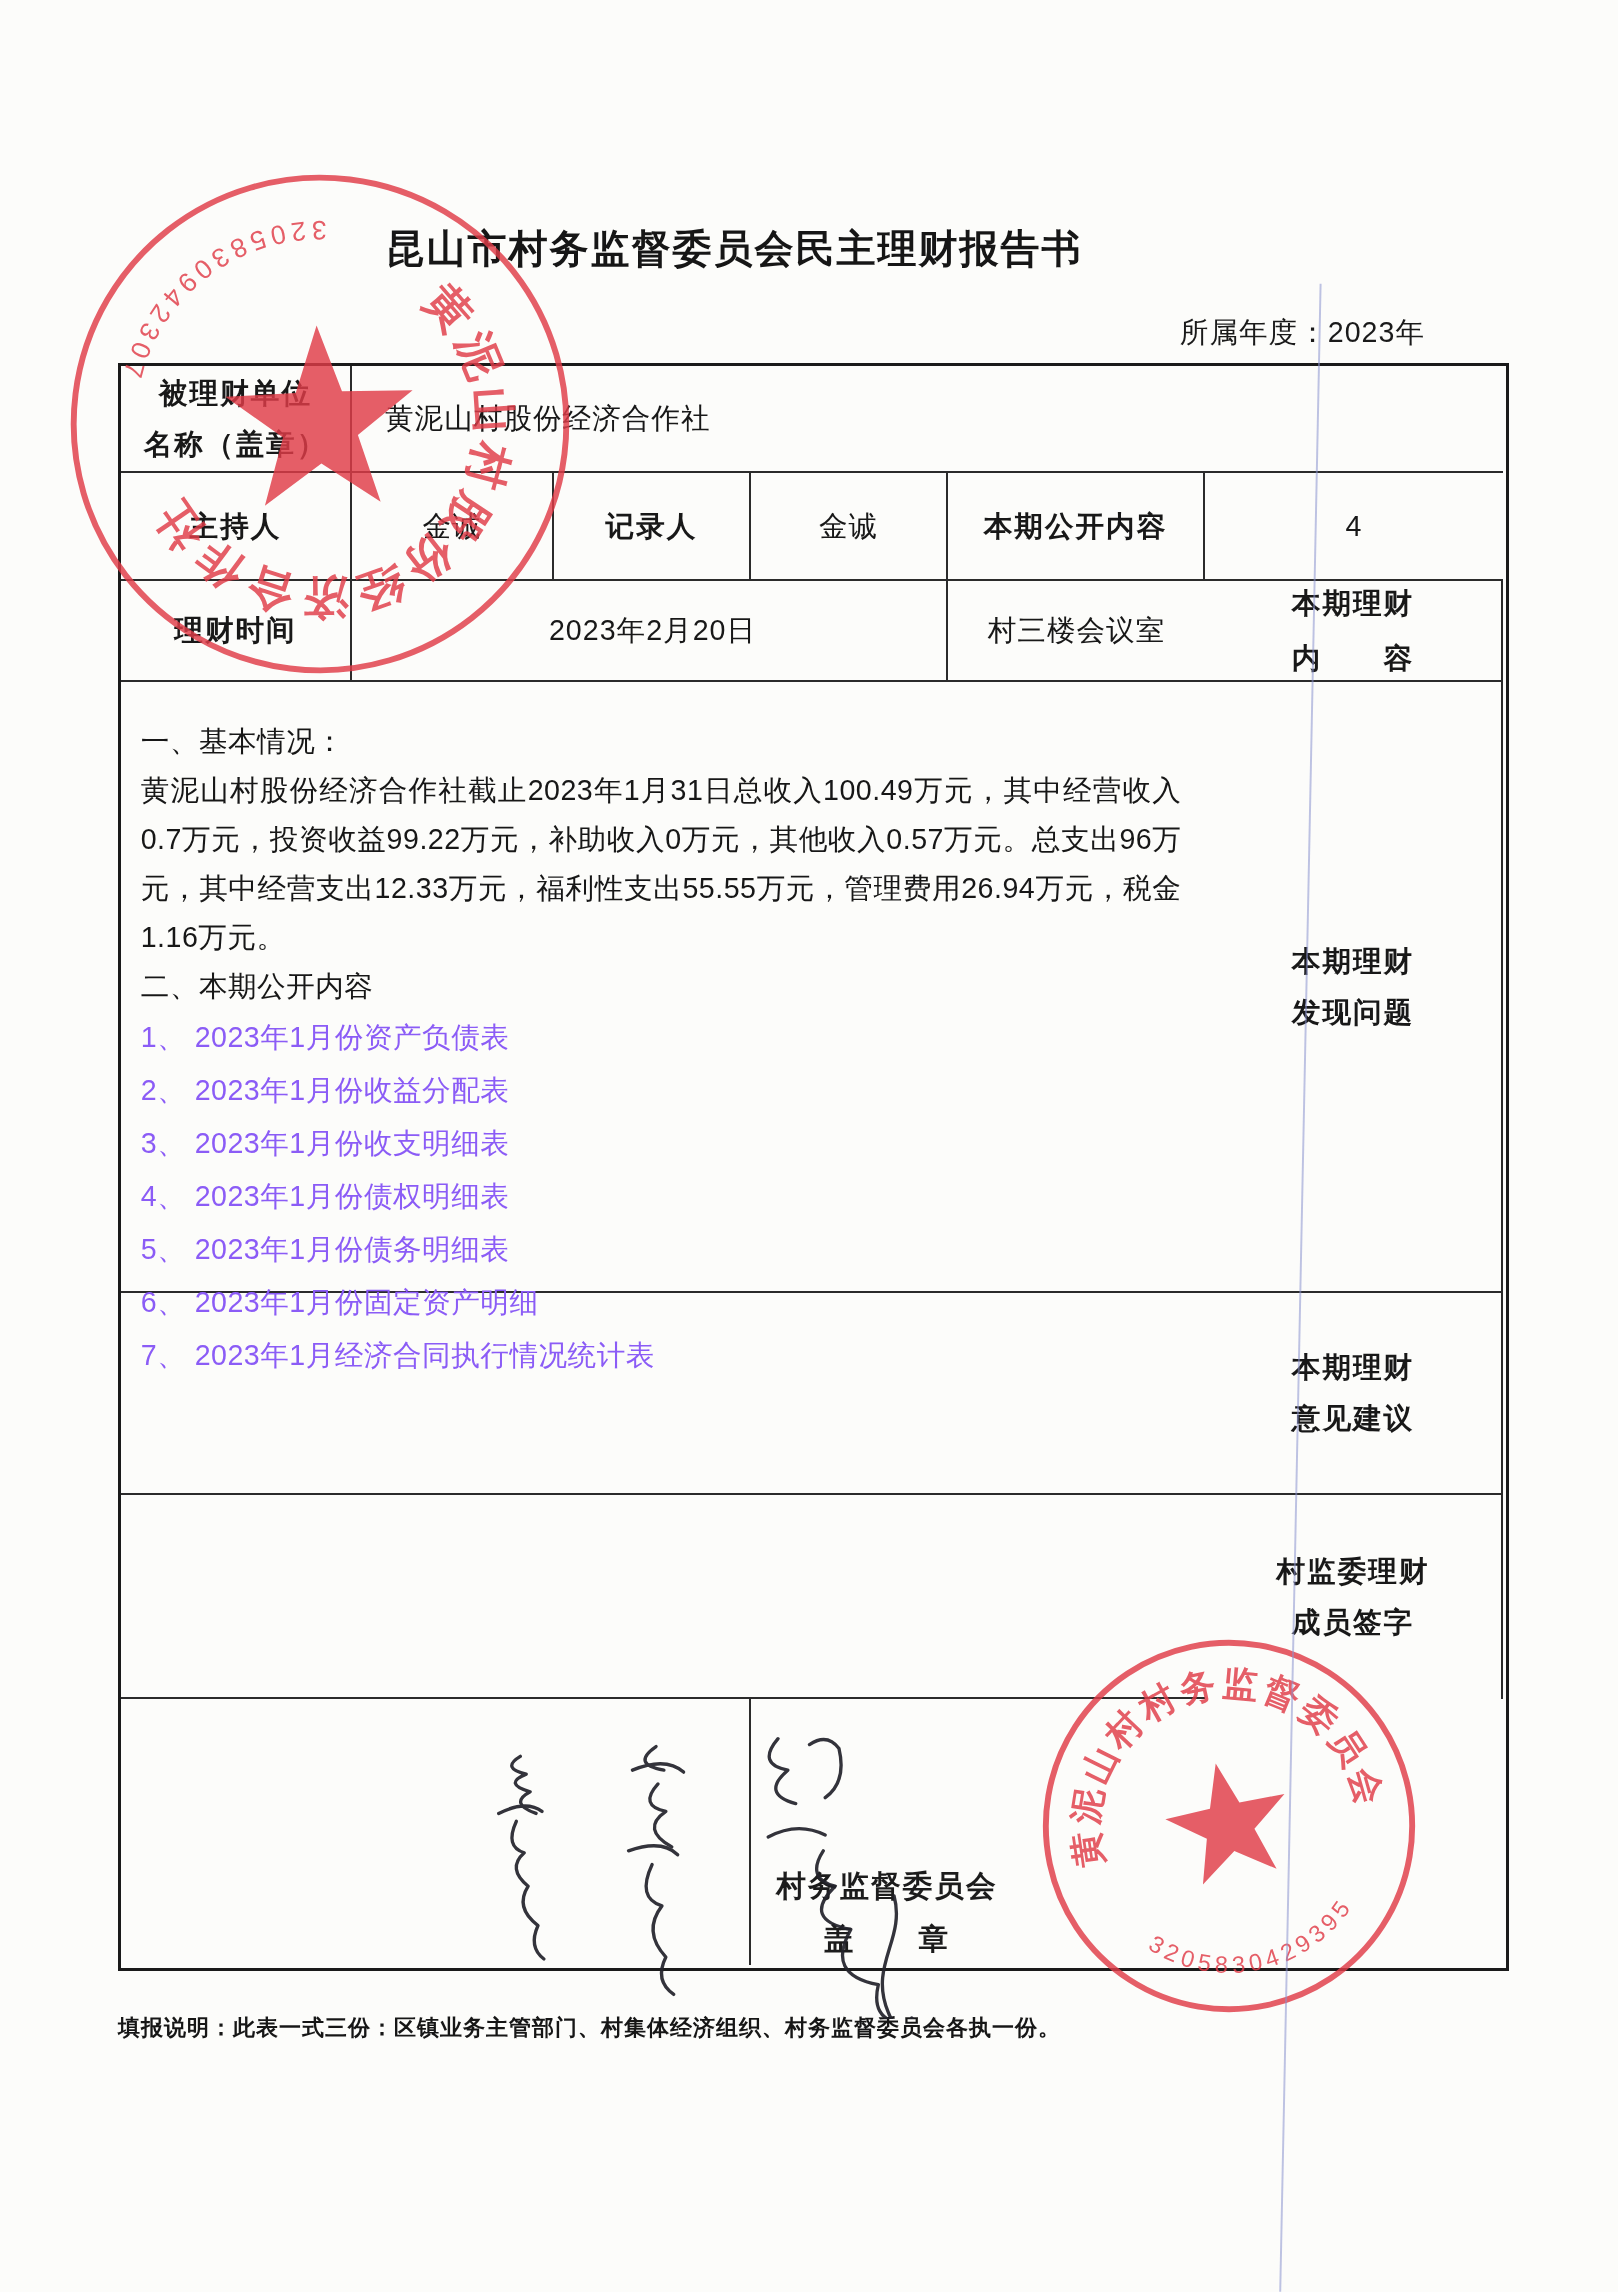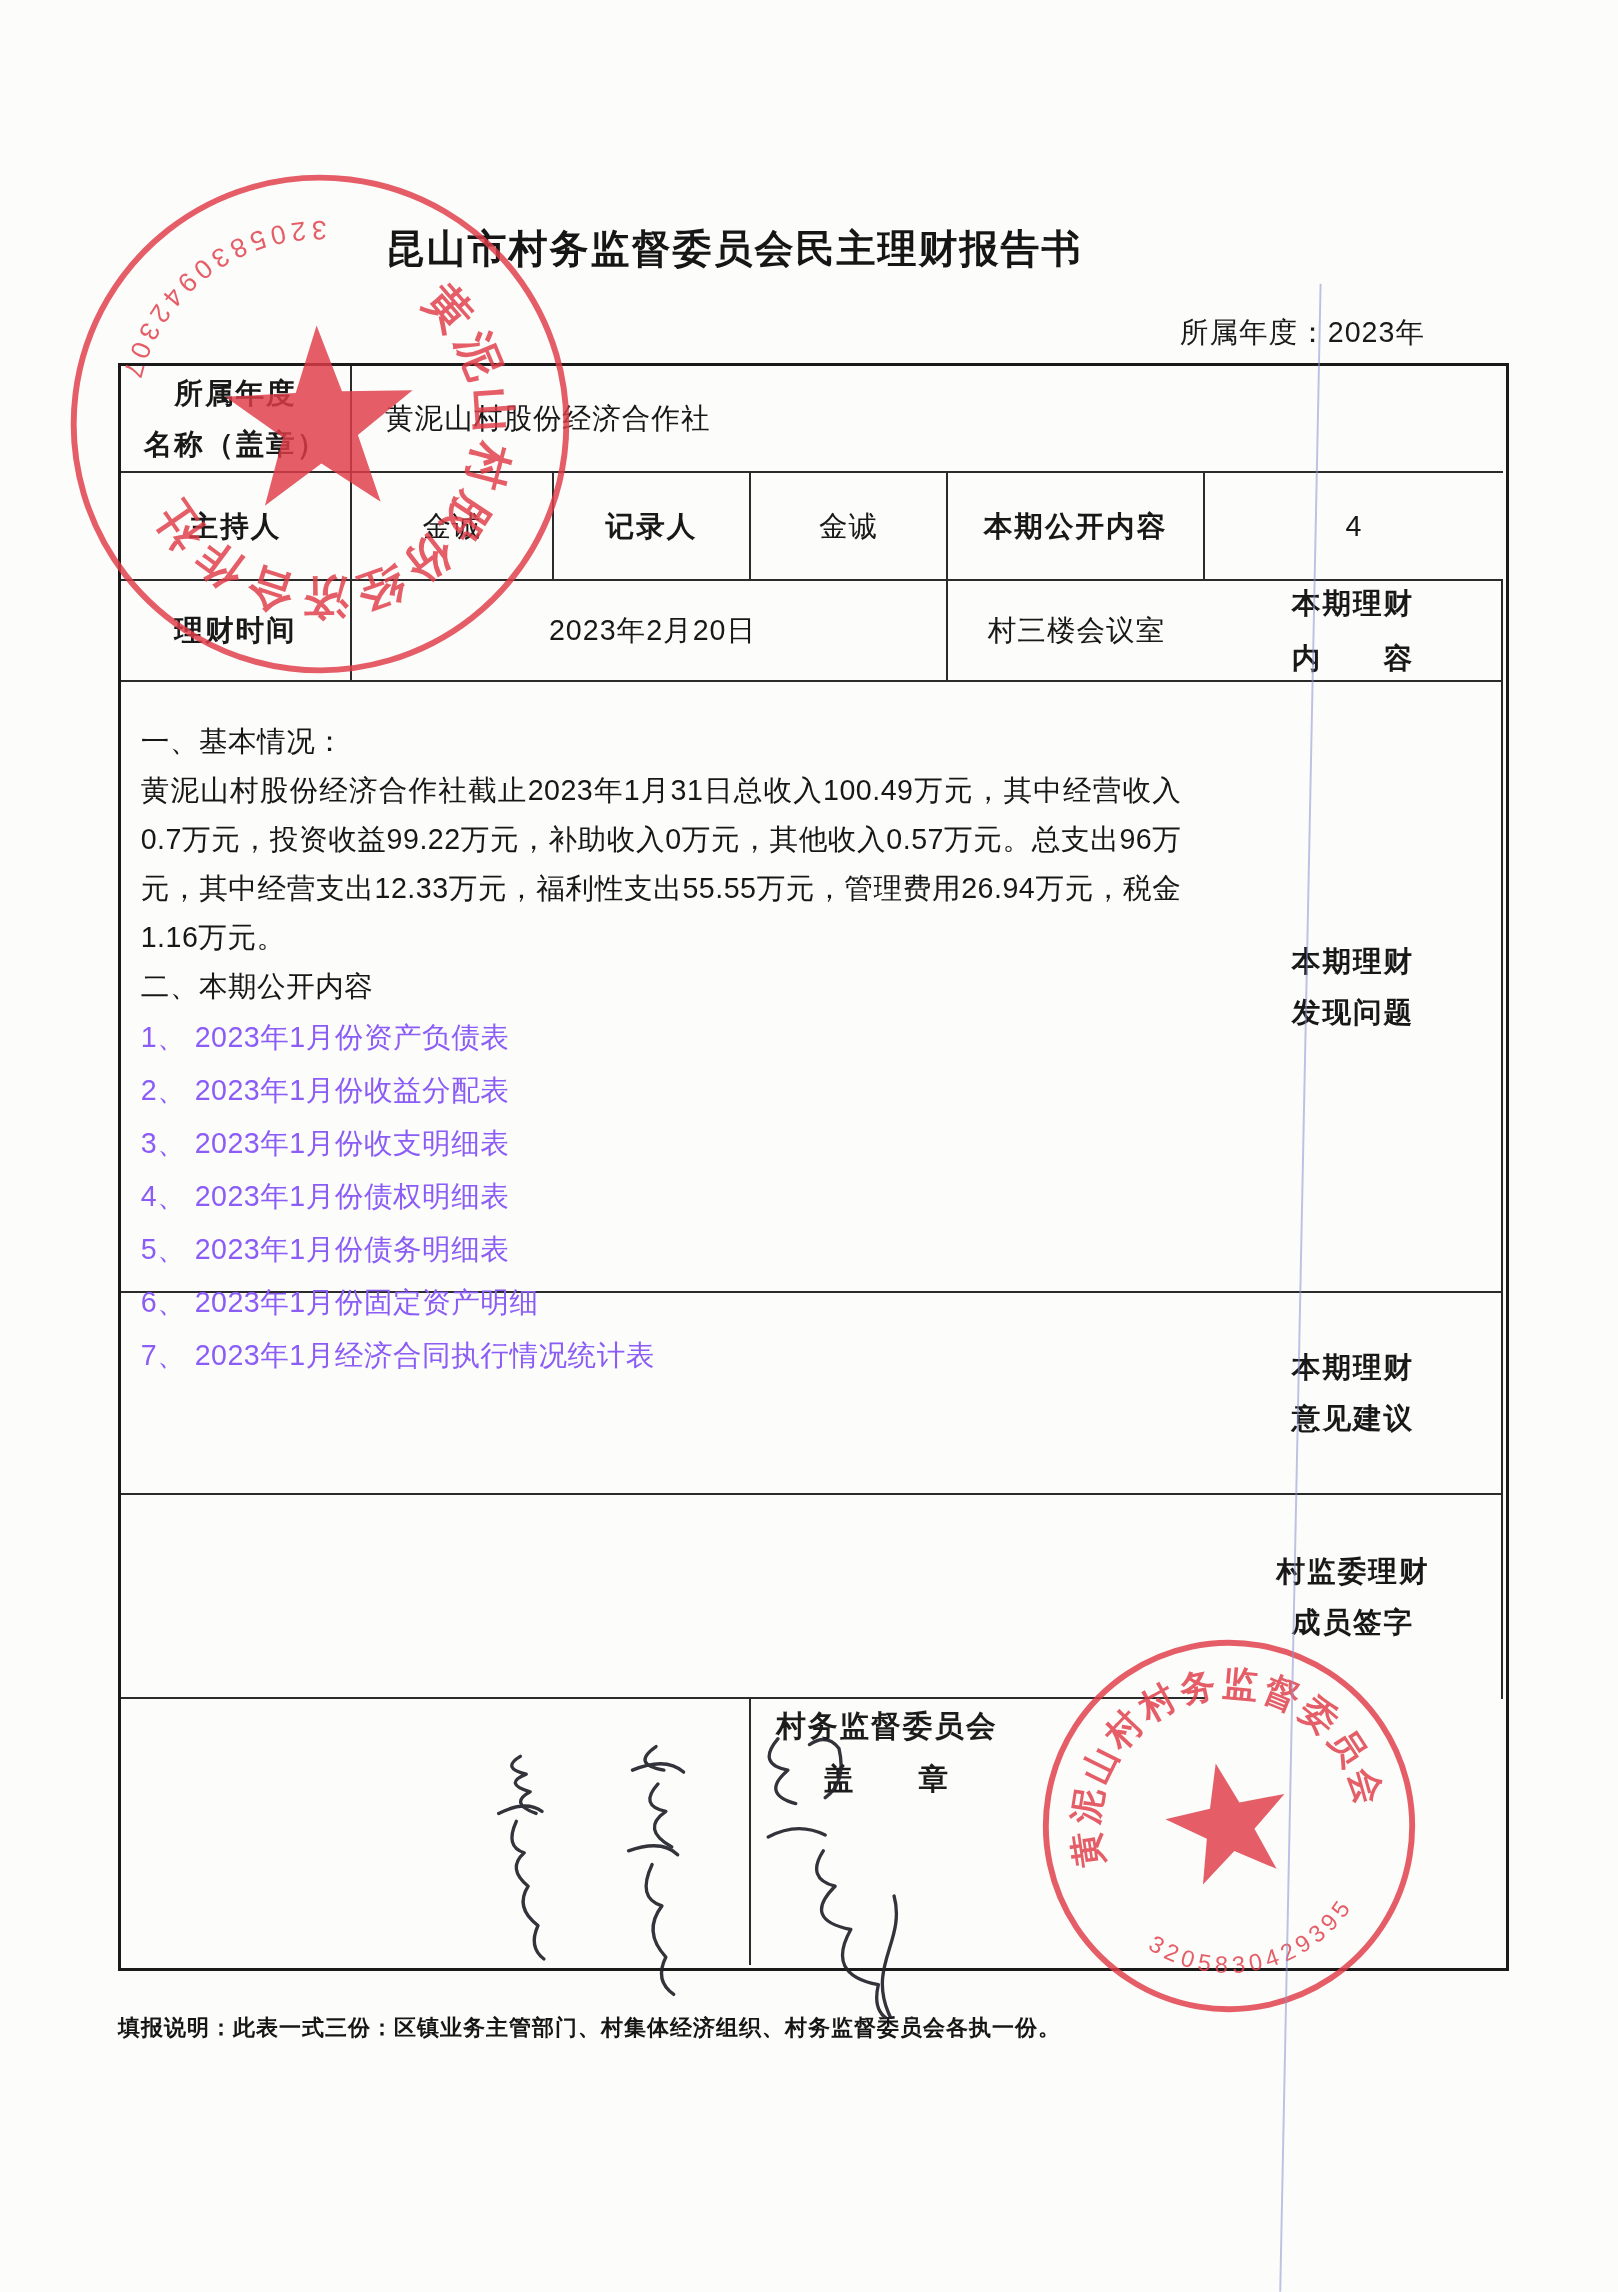--- a/index.html
+++ b/index.html
@@ -34,42 +34,42 @@
   .left-pad{justify-content:flex-start;padding-left:33px;}
   .sp2{grid-column:span 2;}
   .sp3{grid-column:span 3;padding-left:7px;}
   .sp5{grid-column:span 5;}
   .content-cell{
     align-items:flex-start;justify-content:flex-start;flex-direction:column;
     padding:35px 23.6px 0 19.7px;text-align:left;
   }
   .content-cell .para{font-size:28.6px;line-height:49px;letter-spacing:0.5px;color:#171717;text-align:justify;}
   .content-cell .list-item{font-size:28.6px;line-height:53px;letter-spacing:0.5px;color:#8b5cf6;}
-  .seal-cell{align-items:flex-start;justify-content:flex-start;padding-left:7.9px;}
+  .seal-cell{align-items:flex-end;justify-content:flex-start;padding-left:7.9px;}
   .seal-txt{text-align:center;font-weight:bold;font-size:29.6px;line-height:53px;letter-spacing:2px;width:256px;}
   .footer{
     position:absolute;left:118px;top:2013px;font-size:22px;font-weight:bold;
     letter-spacing:1px;color:#161616;
   }
   .overlay{position:absolute;pointer-events:none;}
   .stamp{opacity:0.82;}
 </style>
 </head>
 <body>
 
 <div class="page">
 
   <div class="title">昆山市村务监督委员会民主理财报告书</div>
   <div class="year">所属年度：2023年</div>
 
   <div class="grid">
 
     <div class="cell">
       <div class="lbl">
-        <div>所属年度</div>
+        <div>被理财单位</div>
         <div>名称（盖章）</div>
       </div>
     </div>
     <div class="cell sp5 no-r left-pad">
       <span class="val">黄泥山村股份经济合作社</span>
     </div>
 
     <div class="cell">
       <span class="lbl">主持人</span>
     </div>

